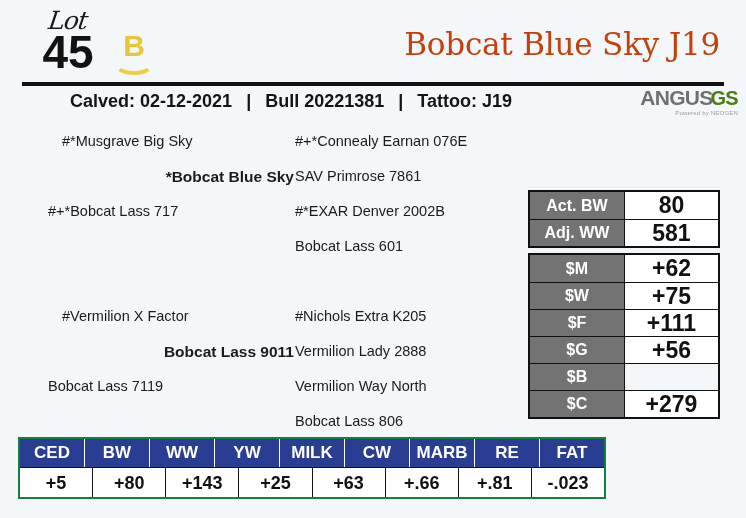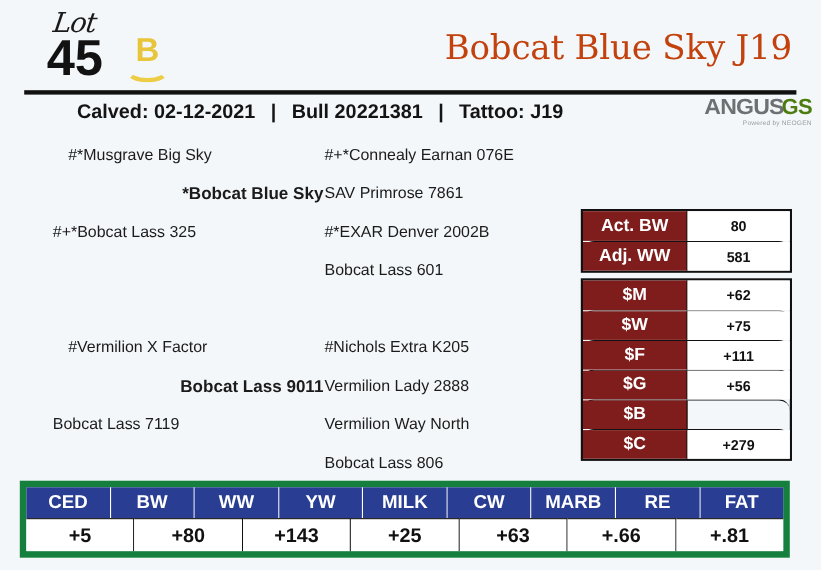--- a/index.html
+++ b/index.html
@@ -123,42 +123,42 @@
   .ind-0 { padding-left: 2px; }
   .ind-1 { padding-left: 48px; }
   .ind-2 { padding-left: 34px; }
   .ped-gap { height: 35px; }
 
   
   .stats { position: absolute; left: 528px; top: 190px; width: 192px; }
   .stat-group { border: 2px solid #111; }
   .stat-group + .stat-group { margin-top: 5px; }
   .stat-row { display: flex; height: 27px; }
-  .stat-row + .stat-row { border-top: 1px solid #111; border-radius: 10px; }
+  .stat-row + .stat-row { border-top: 1px solid #111; }
   .stat-label {
     width: 50.5%;
-    background: #7f1d1d;
+    background: #737373;
     color: #fff;
     font-size: 16px; font-weight: 700;
     display: flex; align-items: center; justify-content: center;
     border-right: 1px solid #111;
   }
   .stat-value {
     width: 49.5%;
     background: #fff;
     color: #111;
-    font-size: 13px; font-weight: 700;
+    font-size: 23px; font-weight: 700;
     display: flex; align-items: center; justify-content: center;
   }
 
   
   .epd-table {
     position: absolute; left: 18px; top: 437px;
-    width: 700px;
-    border: 6px solid #15803d;
+    width: 588px;
+    border: 2px solid #15803d;
     background: #fff;
   }
   .epd-row { display: flex; }
   .epd-head {
     flex: 1 1 0;
     background: #293d92;
     color: #fff;
     font-size: 17px; font-weight: 700;
     height: 28px; line-height: 28px; text-align: center;
     border-right: 1px solid #fff;
@@ -209,21 +209,21 @@
       <span class="a-part">ANGUS</span><span class="gs-part">GS</span>
     </div>
     <div class="powered">Powered by NEOGEN</div>
   </div>
 </div>
 
 <div class="pedigree">
   <div class="ped-col ped-col-1">
       <div class="ped-line ind-1">#*Musgrave Big Sky</div>
       <div class="ped-line ind-0 bold">*Bobcat Blue Sky</div>
-      <div class="ped-line ind-2">#+*Bobcat Lass 325</div>
+      <div class="ped-line ind-2">#+*Bobcat Lass 717</div>
       <div class="ped-gap"></div>
       <div class="ped-gap"></div>
       <div class="ped-line ind-1">#Vermilion X Factor</div>
       <div class="ped-line ind-0 bold">Bobcat Lass 9011</div>
       <div class="ped-line ind-2">Bobcat Lass 7119</div>
     </div>
   <div class="ped-col ped-col-2">
       <div class="ped-line ind-0">#+*Connealy Earnan 076E</div>
       <div class="ped-line ind-0">SAV Primrose 7861</div>
       <div class="ped-line ind-0">#*EXAR Denver 2002B</div>
@@ -287,14 +287,15 @@
       <div class="epd-head">FAT</div>
     </div>
   <div class="epd-row" id="epd-value-row">
       <div class="epd-cell">+5</div>
       <div class="epd-cell">+80</div>
       <div class="epd-cell">+143</div>
       <div class="epd-cell">+25</div>
       <div class="epd-cell">+63</div>
       <div class="epd-cell">+.66</div>
       <div class="epd-cell">+.81</div>
+      <div class="epd-cell">-.023</div>
     </div>
 </div>
 
 </body></html>

